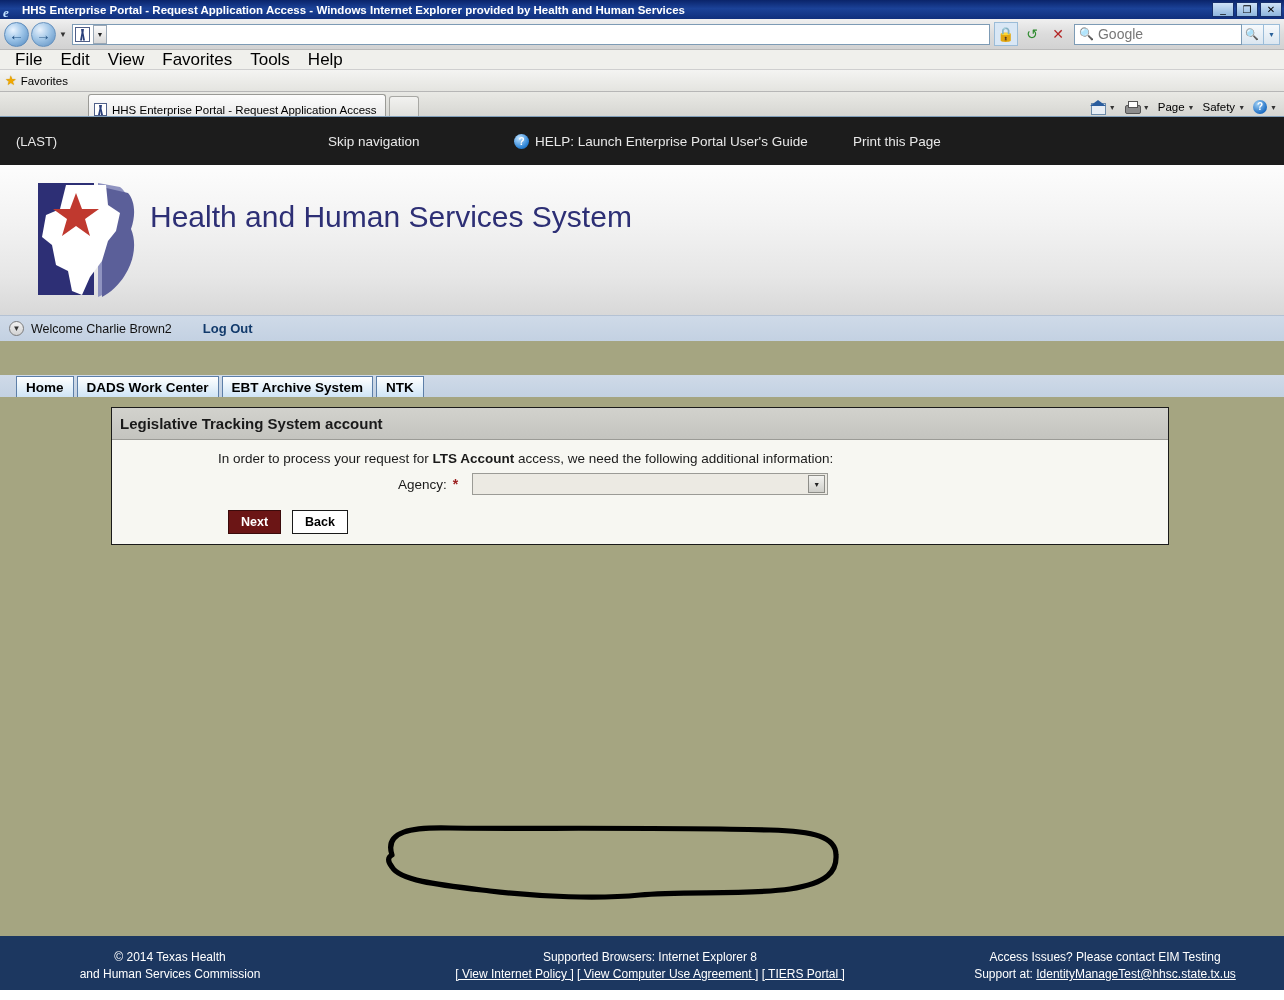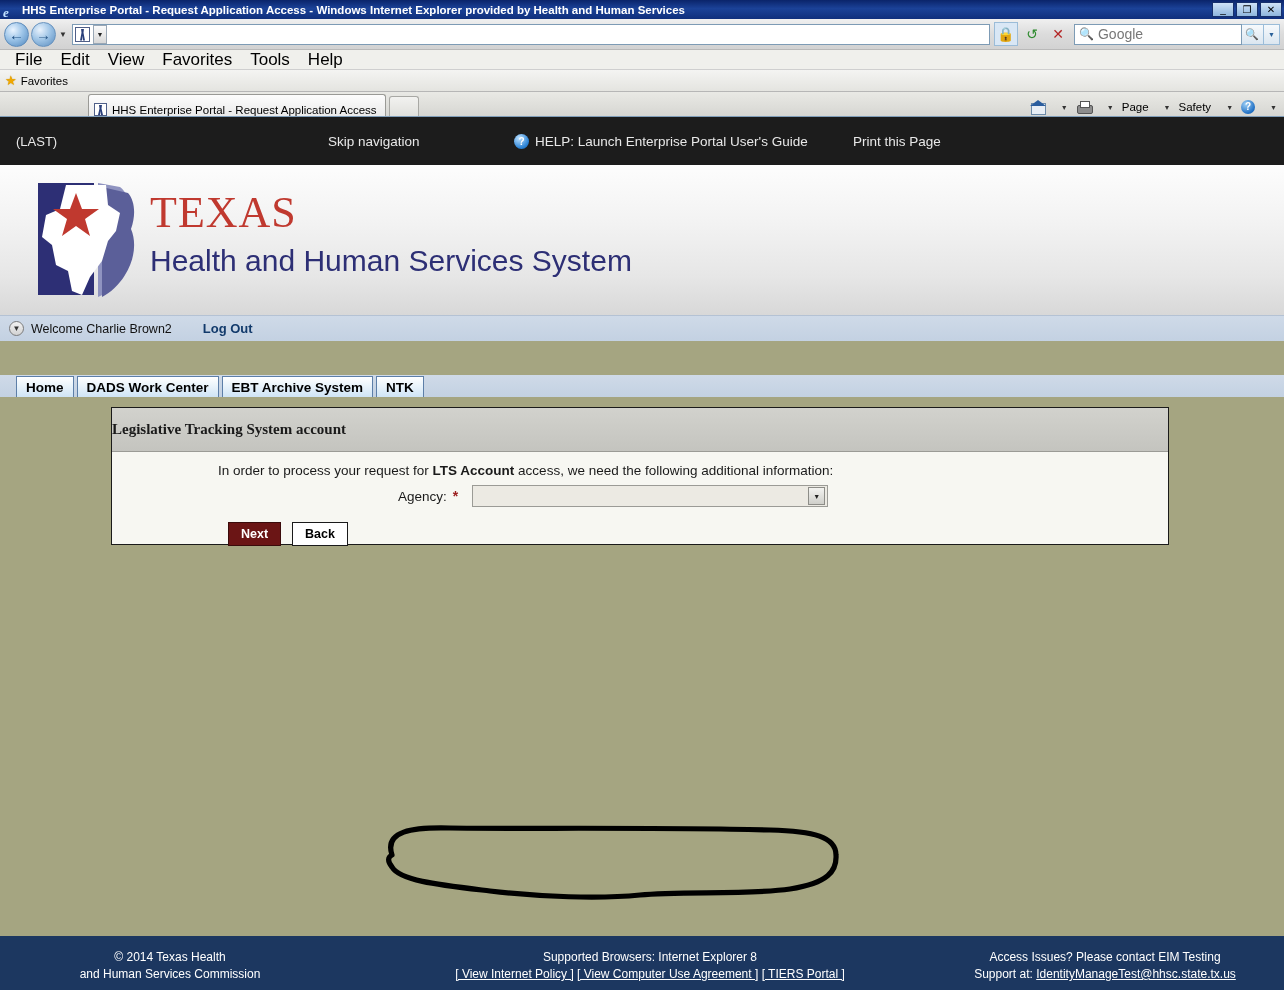--- a/index.html
+++ b/index.html
@@ -161,21 +161,21 @@
     width: 30px; height: 20px; margin-left: 3px;
     background: linear-gradient(to bottom,#f2f2f0,#e0e0dc);
     border: 1px solid #a8a8a4; border-bottom: none;
     border-top-left-radius: 3px; border-top-right-radius: 3px;
   }
   .cmdbar-right {
     position: absolute; right: 4px; bottom: 2px;
     display: flex; align-items: center; gap: 2px;
   }
   .cmd {
-    font-size: 11.5px; color: #000; display:flex; align-items:center; gap:15px;
+    font-size: 11.5px; color: #000; display:flex; align-items:center; gap:3px;
     padding: 0 3px;
     margin-top: 18px;
   }
   .cmd .caret { font-size: 7px; color: #333; }
   .icon-home {
     width: 16px; height: 14px; position: relative; display:inline-block;
   }
   .icon-home::before {
     content:""; position:absolute; left:1px; top:3px; width:13px; height:10px;
     background:#e8eef5; border:1px solid #6c8aa8;
@@ -271,23 +271,23 @@
     margin-right: 3px;
   }
 
   .content { position: relative; height: 539px; background:#a5a581; }
 
   .panel {
     position: absolute; left: 111px; top: 10px; width: 1058px; height: 138px;
     background: #f7f7f2; border: 1px solid #1a1a1a;
   }
   .panel-head {
-    height: 44px; background: linear-gradient(to bottom,#d2d2cd,#c4c4bf);
+    height: 32px; background: linear-gradient(to bottom,#d2d2cd,#c4c4bf);
     border-bottom: 1px solid #9b9b96;
-    display: flex; align-items: center; padding-left: 0; font-family: Liberation Serif, serif;
+    display: flex; align-items: center; padding-left: 8px;
   }
   .panel-title { font-size: 15px; font-weight: bold; color:#1a1a1a; }
   .panel-body { position: relative; height: 104px; }
   .instr {
     position: absolute; left: 106px; top: 11px;
     font-size: 13.5px; color:#1a1a1a; white-space:nowrap;
   }
   .instr b { font-weight: bold; }
   .field-row {
     position: absolute; left: 286px; top: 33px;
@@ -426,21 +426,20 @@
 
     <div class="logo-wrap">
       <svg class="tx-mark" viewBox="0 0 118 120">
         <rect x="10" y="4" width="56" height="112" fill="#2d2f75"></rect>
         <path d="M92 8 C100 14 104 26 100 42 C106 56 104 74 96 90 C90 104 80 114 70 118 L70 4 Z" fill="#8f93c0"></path>
         <path d="M100 14 C107 22 108 36 103 50 C109 64 106 82 97 96 C91 106 82 114 74 118 L74 8 Z" fill="#5b5f99"></path>
         <path d="M38 6 L78 6 L80 26 L92 34 L88 52 L80 62 L74 82 L62 98 L54 116 L44 112 L40 92 L28 86 L24 66 L14 58 L18 36 L32 30 Z" fill="#ffffff"></path>
         <path d="M48 14 L54 30 L71 30 L57 40 L62 57 L48 47 L34 57 L39 40 L25 30 L42 30 Z" fill="#c0392f"></path>
       </svg>
       <div class="logo-text">
-        <div class="logo-texas">TEXAS</div>
         <div class="logo-sub">Health and Human Services System</div>
       </div>
     </div>
   </div>
 
   <div class="welcomebar">
     <span class="wb-chev">▼</span>
     <span class="wb-welcome">Welcome Charlie Brown2</span>
     <a href="#" class="wb-logout">Log Out</a>
   </div>

